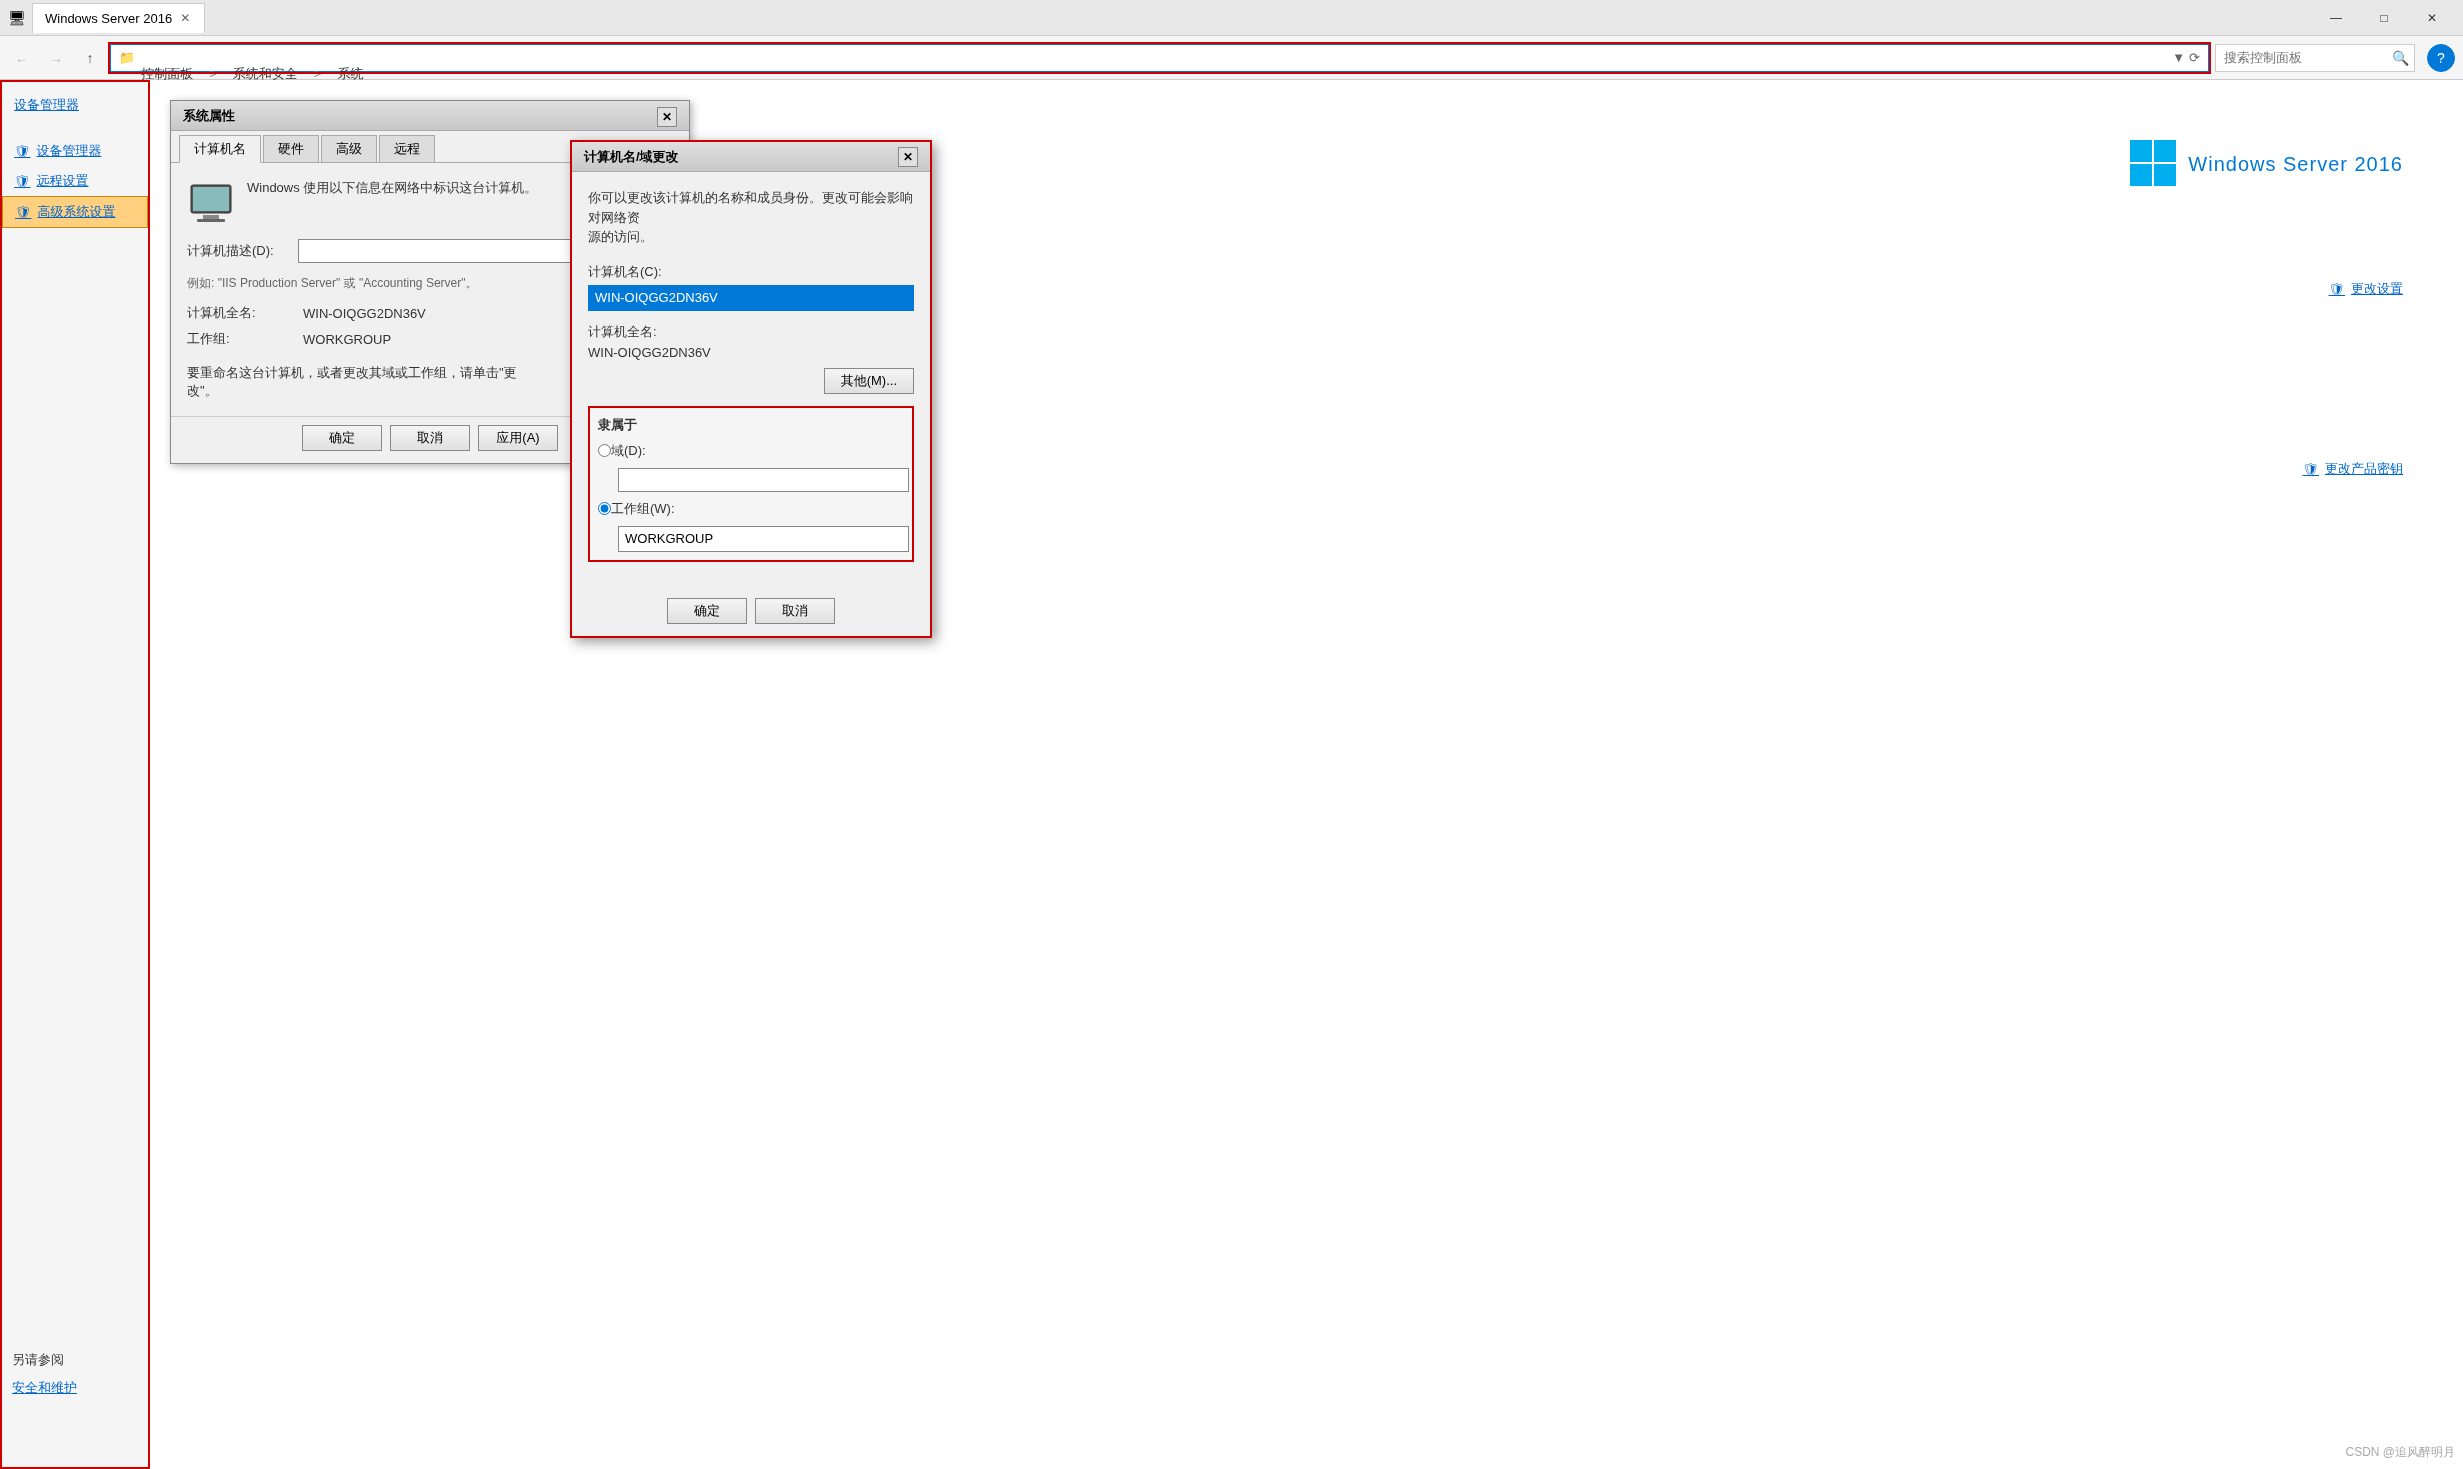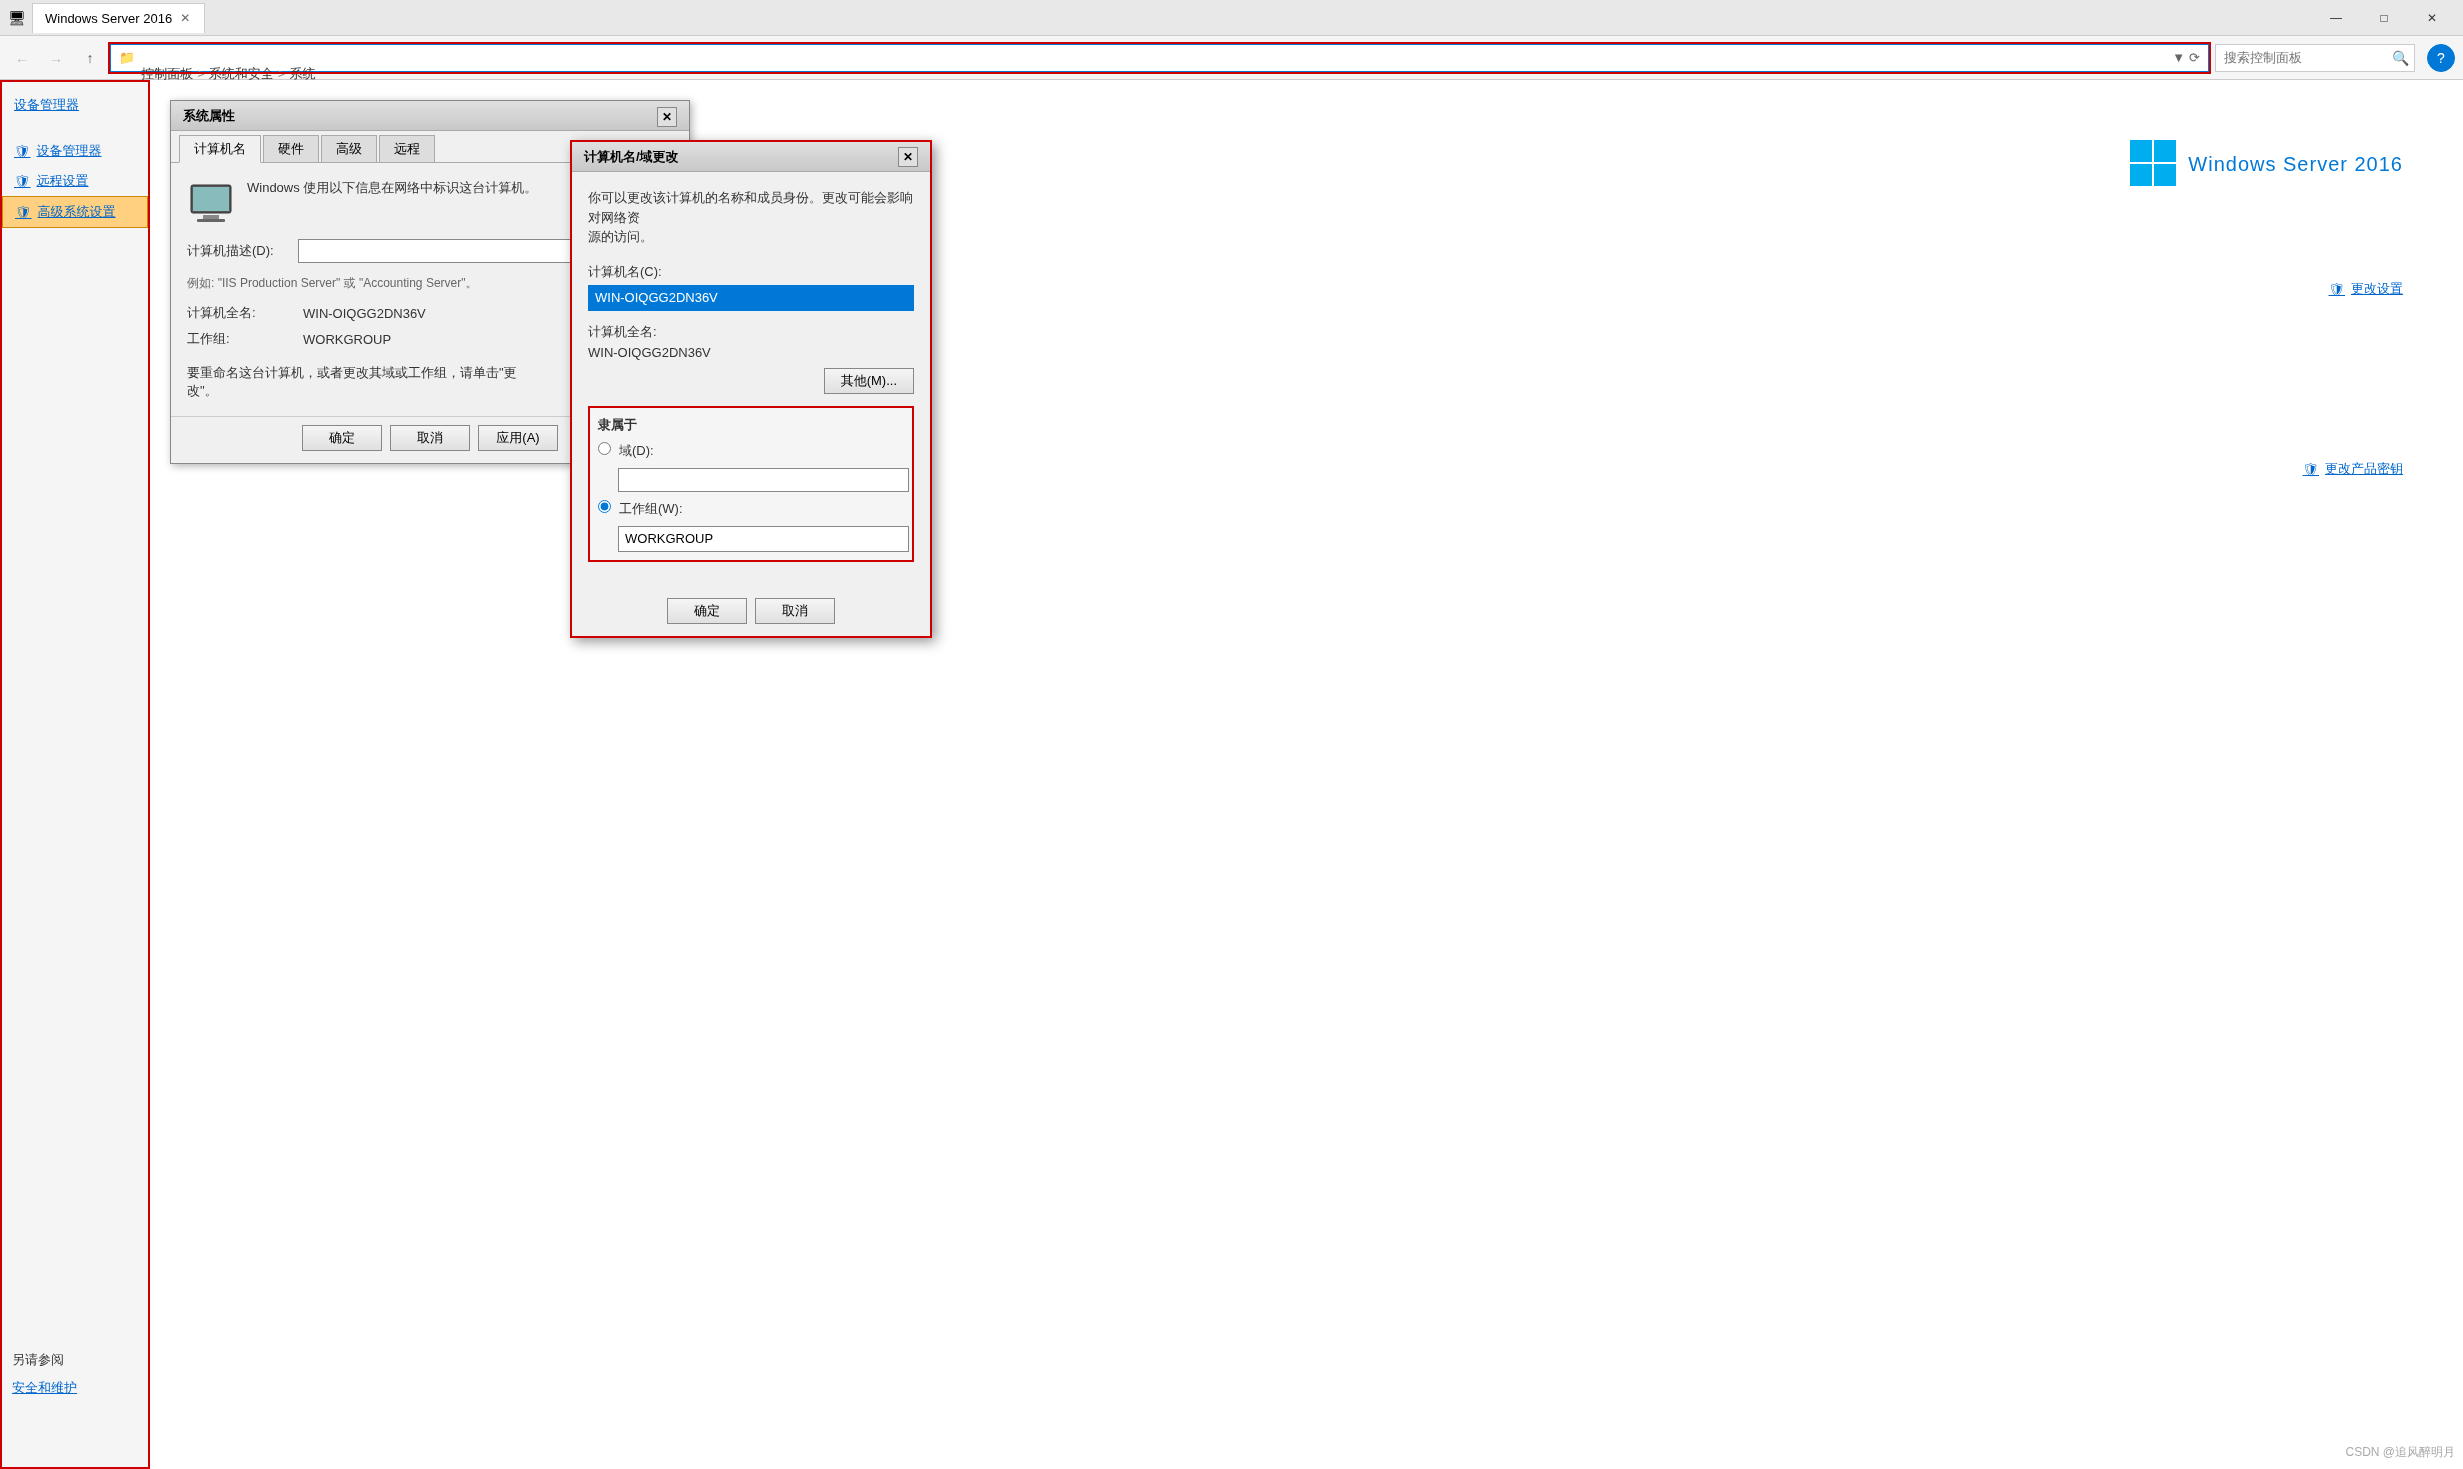--- a/index.html
+++ b/index.html
@@ -93,21 +93,21 @@
       display: flex;
       align-items: center;
       padding: 0 8px;
       font-size: 13px;
       color: #333;
       outline: 2px solid #0078d7;
     }
     .address-path-text {
       display: flex;
       align-items: center;
-      gap: 4px;
+      gap: 16px;
       font-size: 13px;
       margin-top: 32px;
     }
     .path-sep { color: #888; }
     .search-box {
       width: 200px;
       height: 28px;
       border: 1px solid #ccc;
       padding: 0 28px 0 8px;
       font-size: 13px;
@@ -407,22 +407,22 @@
       background: #f5f5f5;
     }
     .belongs-title {
       font-size: 13px;
       font-weight: bold;
       color: #333;
       margin-bottom: 8px;
     }
     .radio-row {
       display: flex;
-      align-items: flex-start;
-      gap: 8px;
+      align-items: center;
+      gap: 0;
       margin-bottom: 8px;
     }
     .radio-row input[type=radio] {
       accent-color: #0078d7;
     }
     .radio-row label {
       font-size: 13px;
       color: #333;
     }
     .radio-input {

